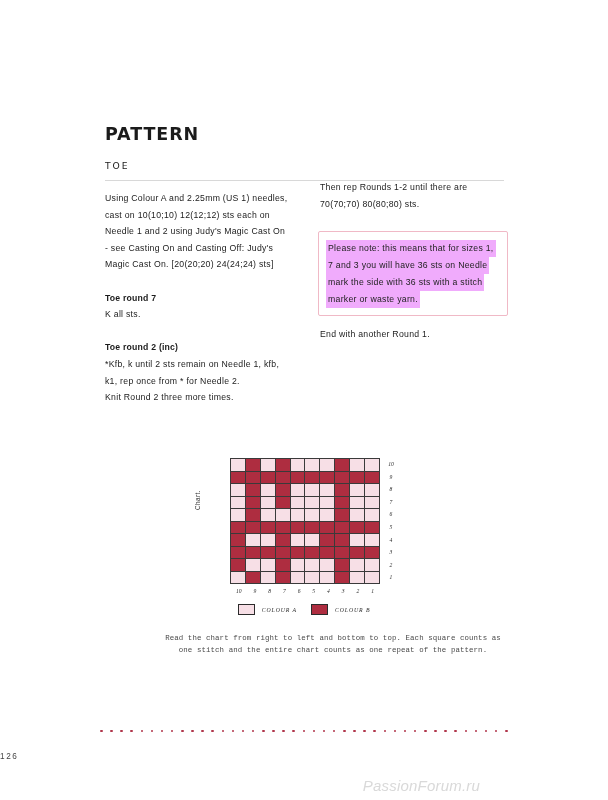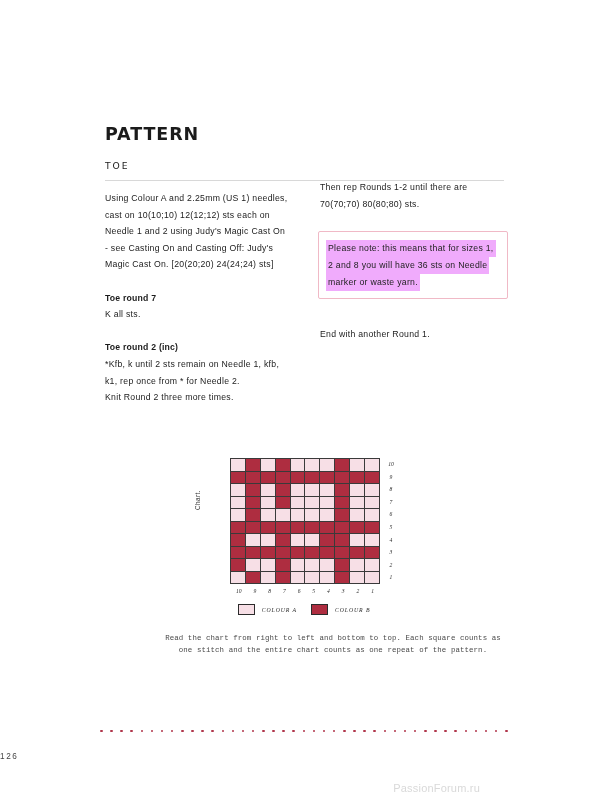--- a/index.html
+++ b/index.html
@@ -241,24 +241,25 @@
     text-align: left;
     font-size: 8.2px;
     letter-spacing: 1.6px;
     color: #444444;
     font-family: "Liberation Sans", sans-serif;
   }
   .watermark {
     position: absolute;
     right: 8px;
     bottom: 6px;
-    font-size: 11px;
+    font-size: 15px;
     color: #d9d9d9;
     font-family: "Liberation Sans", sans-serif;
     letter-spacing: 0.2px;
+    font-style: italic;
   }
 </style>
 </head>
 <body>
 
 <div class="page">
 
   <div class="pattern-title">PATTERN</div>
   <div class="toe-heading">TOE</div>
   <div class="rule"></div>
@@ -273,21 +274,22 @@
     <div class="para">*Kfb, k until 2 sts remain on Needle 1, kfb, k1, rep once from * for Needle 2.</div>
     <div class="para">Knit Round 2 three more times.</div>
   </div>
 
   <div class="col col-right">
     <div class="para">Then rep Rounds 1-2 until there are 70(70;70) 80(80;80) sts.</div>
   </div>
 
   <div class="note">
     <span class="note-line">Please note: this means that for sizes 1,</span>
-    <span class="note-line">2 and 8 you will have 36 sts on Needle</span>
+    <span class="note-line">7 and 3 you will have 36 sts on Needle</span>
+    <span class="note-line">mark the side with 36 sts with a stitch</span>
     <span class="note-line">marker or waste yarn.</span>
   </div>
 
   <div class="col" style="left:320px; top:326px;">
     <div class="para">End with another Round 1.</div>
   </div>
 
   <div class="chart-wrap">
     <div class="chart-axis-label">Chart.</div>
     <div class="grid" id="chart-grid">

